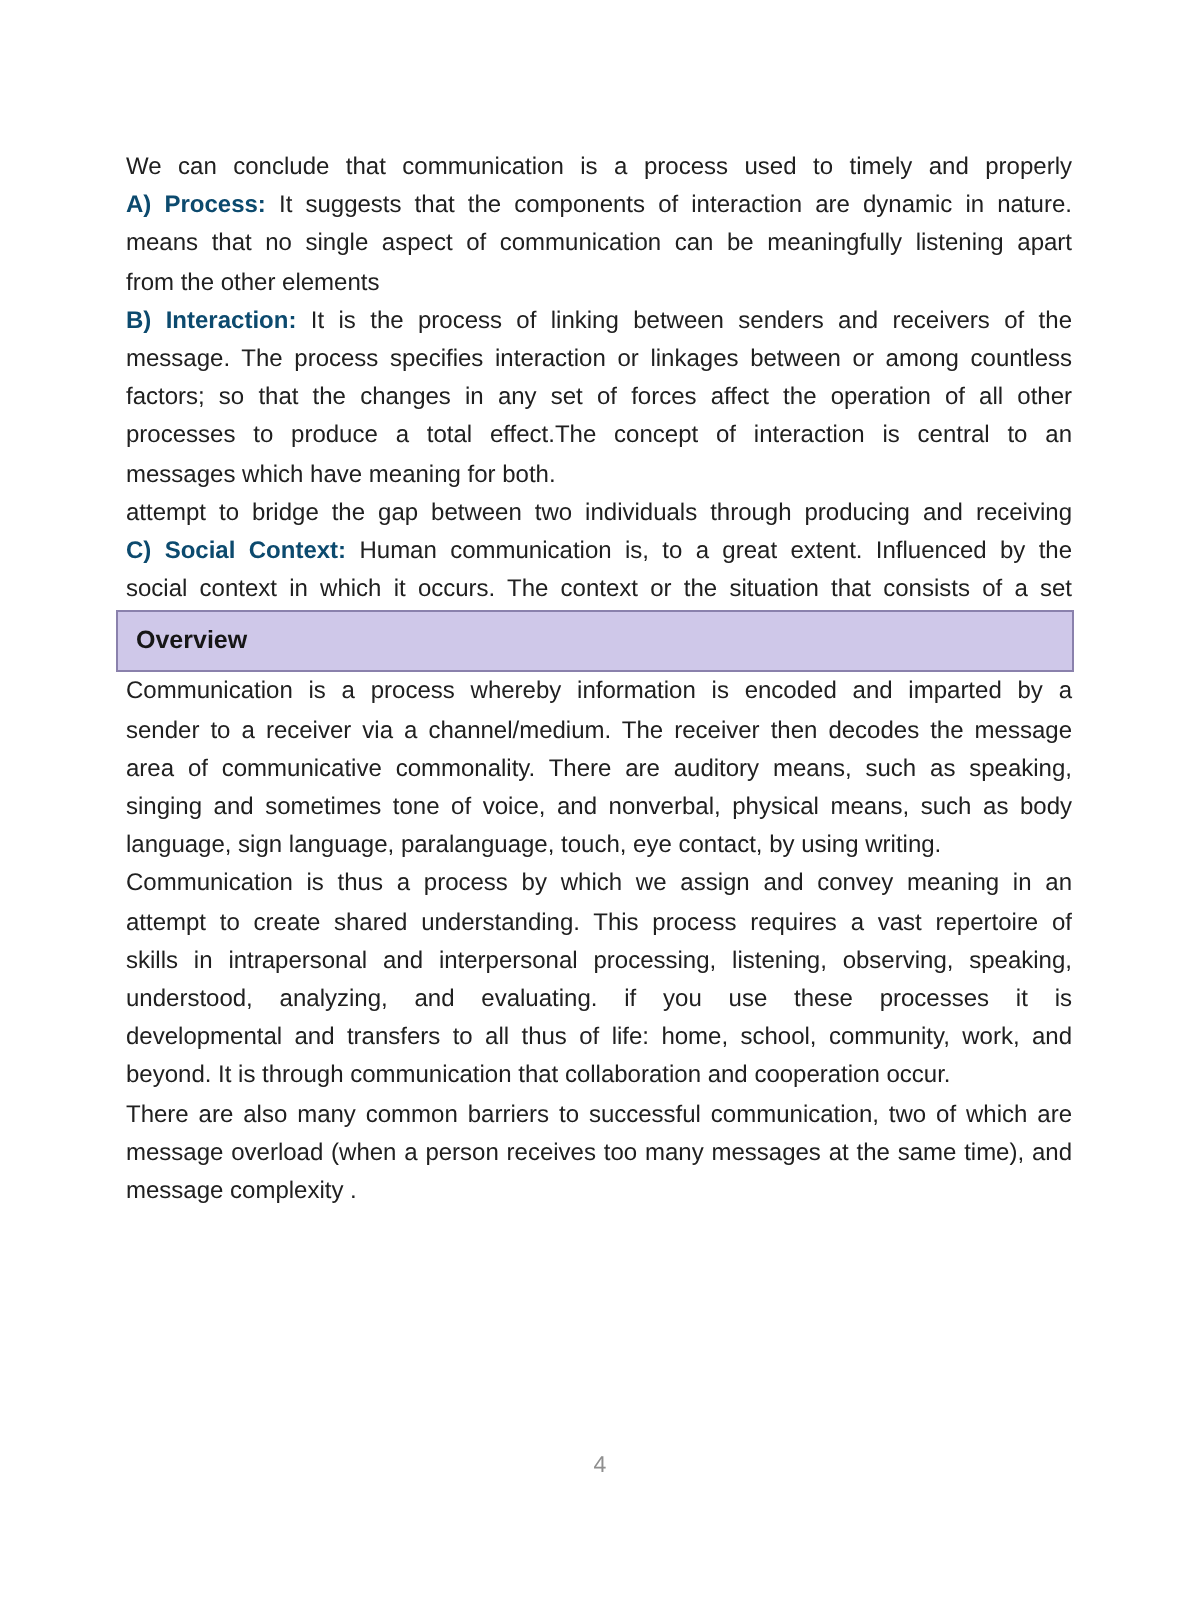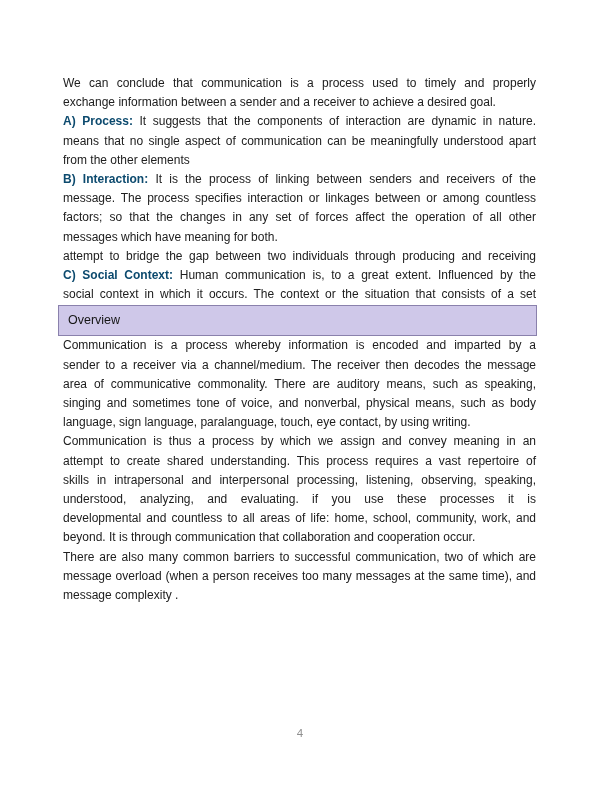--- a/index.html
+++ b/index.html
@@ -43,64 +43,64 @@
     height: 31px;
     width: 479px;
     margin: 0.2px 0 0.8px -5px;
     border: 1.6px solid #8a81ac;
     background: #cfc8e9;
     display: flex;
     align-items: center;
     padding-left: 9px;
   }
   .banner-title {
-    font-weight: normal;
+    font-weight: bold;
     font-size: 12.5px;
     color: #161616;
     line-height: 1;
   }
   .page-number {
     position: absolute;
     left: 0;
     top: 727px;
     width: 600px;
     text-align: center;
     font-size: 11.5px;
     color: #8f8f8f;
   }
 </style>
 </head>
 <body>
 
 <div class="page">
   <div class="content" id="content">
       <div class="line">We can conclude that communication is a process used to timely and properly</div>
-      <div class="line last">exchange information between a sender and a receiver to achieve a desired goal.</div>
       <div class="line"><span class="lead">A) Process:</span> It suggests that the components of interaction are dynamic in nature.</div>
-      <div class="line">means that no single aspect of communication can be meaningfully understood apart</div>
+      <div class="line">means that no single aspect of communication can be meaningfully listening apart</div>
       <div class="line last">from the other elements</div>
       <div class="line"><span class="lead">B) Interaction:</span> It is the process of linking between senders and receivers of the</div>
       <div class="line">message. The process specifies interaction or linkages between or among countless</div>
       <div class="line">factors; so that the changes in any set of forces affect the operation of all other</div>
+      <div class="line">processes to produce a total effect.The concept of interaction is central to an</div>
       <div class="line last">messages which have meaning for both.</div>
       <div class="line">attempt to bridge the gap between two individuals through producing and receiving</div>
       <div class="line"><span class="lead">C) Social Context:</span> Human communication is, to a great extent. Influenced by the</div>
       <div class="line">social context in which it occurs. The context or the situation that consists of a set</div>
       <div class="banner" style="background: rgb(207, 200, 233); border-color: rgb(138, 129, 172);">
         <span class="banner-title">Overview</span>
       </div>
       <div class="line">Communication is a process whereby information is encoded and imparted by a</div>
       <div class="line">sender to a receiver via a channel/medium. The receiver then decodes the message</div>
       <div class="line">area of communicative commonality. There are auditory means, such as speaking,</div>
       <div class="line">singing and sometimes tone of voice, and nonverbal, physical means, such as body</div>
       <div class="line last">language, sign language, paralanguage, touch, eye contact, by using writing.</div>
       <div class="line">Communication is thus a process by which we assign and convey meaning in an</div>
       <div class="line">attempt to create shared understanding. This process requires a vast repertoire of</div>
       <div class="line">skills in intrapersonal and interpersonal processing, listening, observing, speaking,</div>
       <div class="line">understood, analyzing, and evaluating. if you use these processes it is</div>
-      <div class="line">developmental and countless to all areas of life: home, school, community, work, and</div>
+      <div class="line">developmental and transfers to all thus of life: home, school, community, work, and</div>
       <div class="line last">beyond. It is through communication that collaboration and cooperation occur.</div>
       <div class="line">There are also many common barriers to successful communication, two of which are</div>
       <div class="line">message overload (when a person receives too many messages at the same time), and</div>
       <div class="line last">message complexity .</div>
     </div>
   <div class="page-number">4</div>
 </div>
 
 </body></html>

